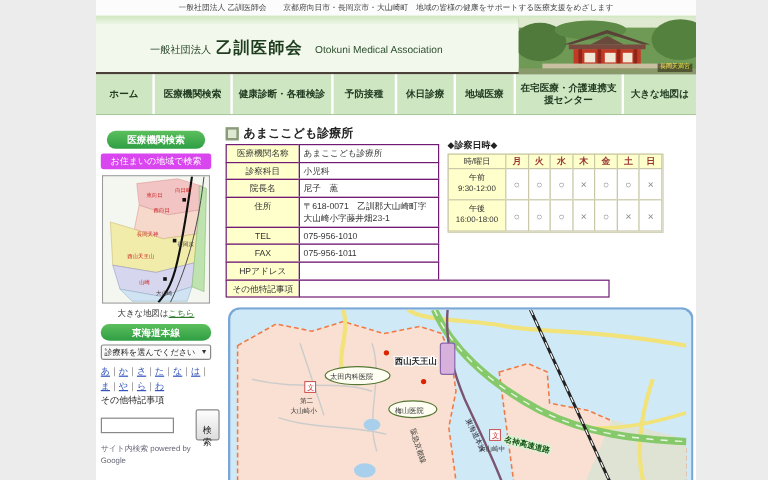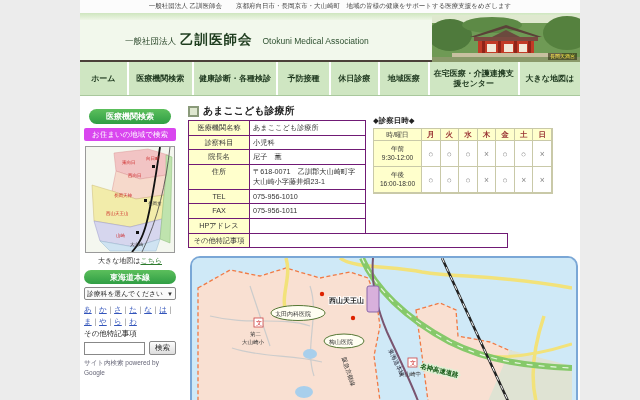--- a/index.html
+++ b/index.html
@@ -59,22 +59,22 @@
   .dept-select{width:92px;height:13px;margin:0 auto 4px auto;border:1px solid #888;border-radius:2px;
     background:#fafafa;display:flex;align-items:center;justify-content:space-between;
     font-size:6.8px;color:#222;padding:0 2px;box-sizing:border-box;cursor:pointer;}
   .dept-select .chev{font-size:6px;color:#333;}
   .kana{width:92px;margin:1px auto 2px auto;font-size:7.5px;line-height:1.55;color:#333;}
   .kana a{color:#3355bb;text-decoration:underline;cursor:pointer;}
   .kana a:not(:last-child)::after{content:"｜";color:#666;text-decoration:none;display:inline-block;}
   .kw-label{width:92px;margin:1px auto 2px auto;font-size:7.5px;color:#222;}
   .kw-row{width:92px;margin:0 auto 3px auto;display:flex;align-items:center;}
   .kw-row input{width:55px;height:11px;border:1px solid #888;font-size:7px;padding:0 2px;background:#fff;}
-  .kw-row button{margin-left:4px;height:14px;font-size:7.5px;border:1px solid #888;
-    background:linear-gradient(#fdfdfd,#ddd);border-radius:2px;padding:0 5px;cursor:pointer;color:#222;}
+  .kw-row button{margin-left:18px;height:14px;font-size:7.5px;border:1px solid #888;
+    background:linear-gradient(#fdfdfd,#ddd);border-radius:2px;padding:12px 5px;cursor:pointer;color:#222;}
   .site-note{width:92px;margin:0 auto;font-size:6.5px;color:#667;line-height:1.5;}
 
   
   #main{position:absolute;left:106px;top:6px;width:394px;height:299px;}
   .title-row{display:flex;align-items:center;margin:2px 0 6px 2px;}
   .title-icon{width:7px;height:7px;border:2px solid #8a9a7a;background:#dfe8d0;margin-right:4px;}
   .page-title{font-size:10px;font-weight:bold;color:#222;}
 
   .info-table{position:absolute;left:2px;top:19px;width:320px;}
   .irow{display:flex;}

